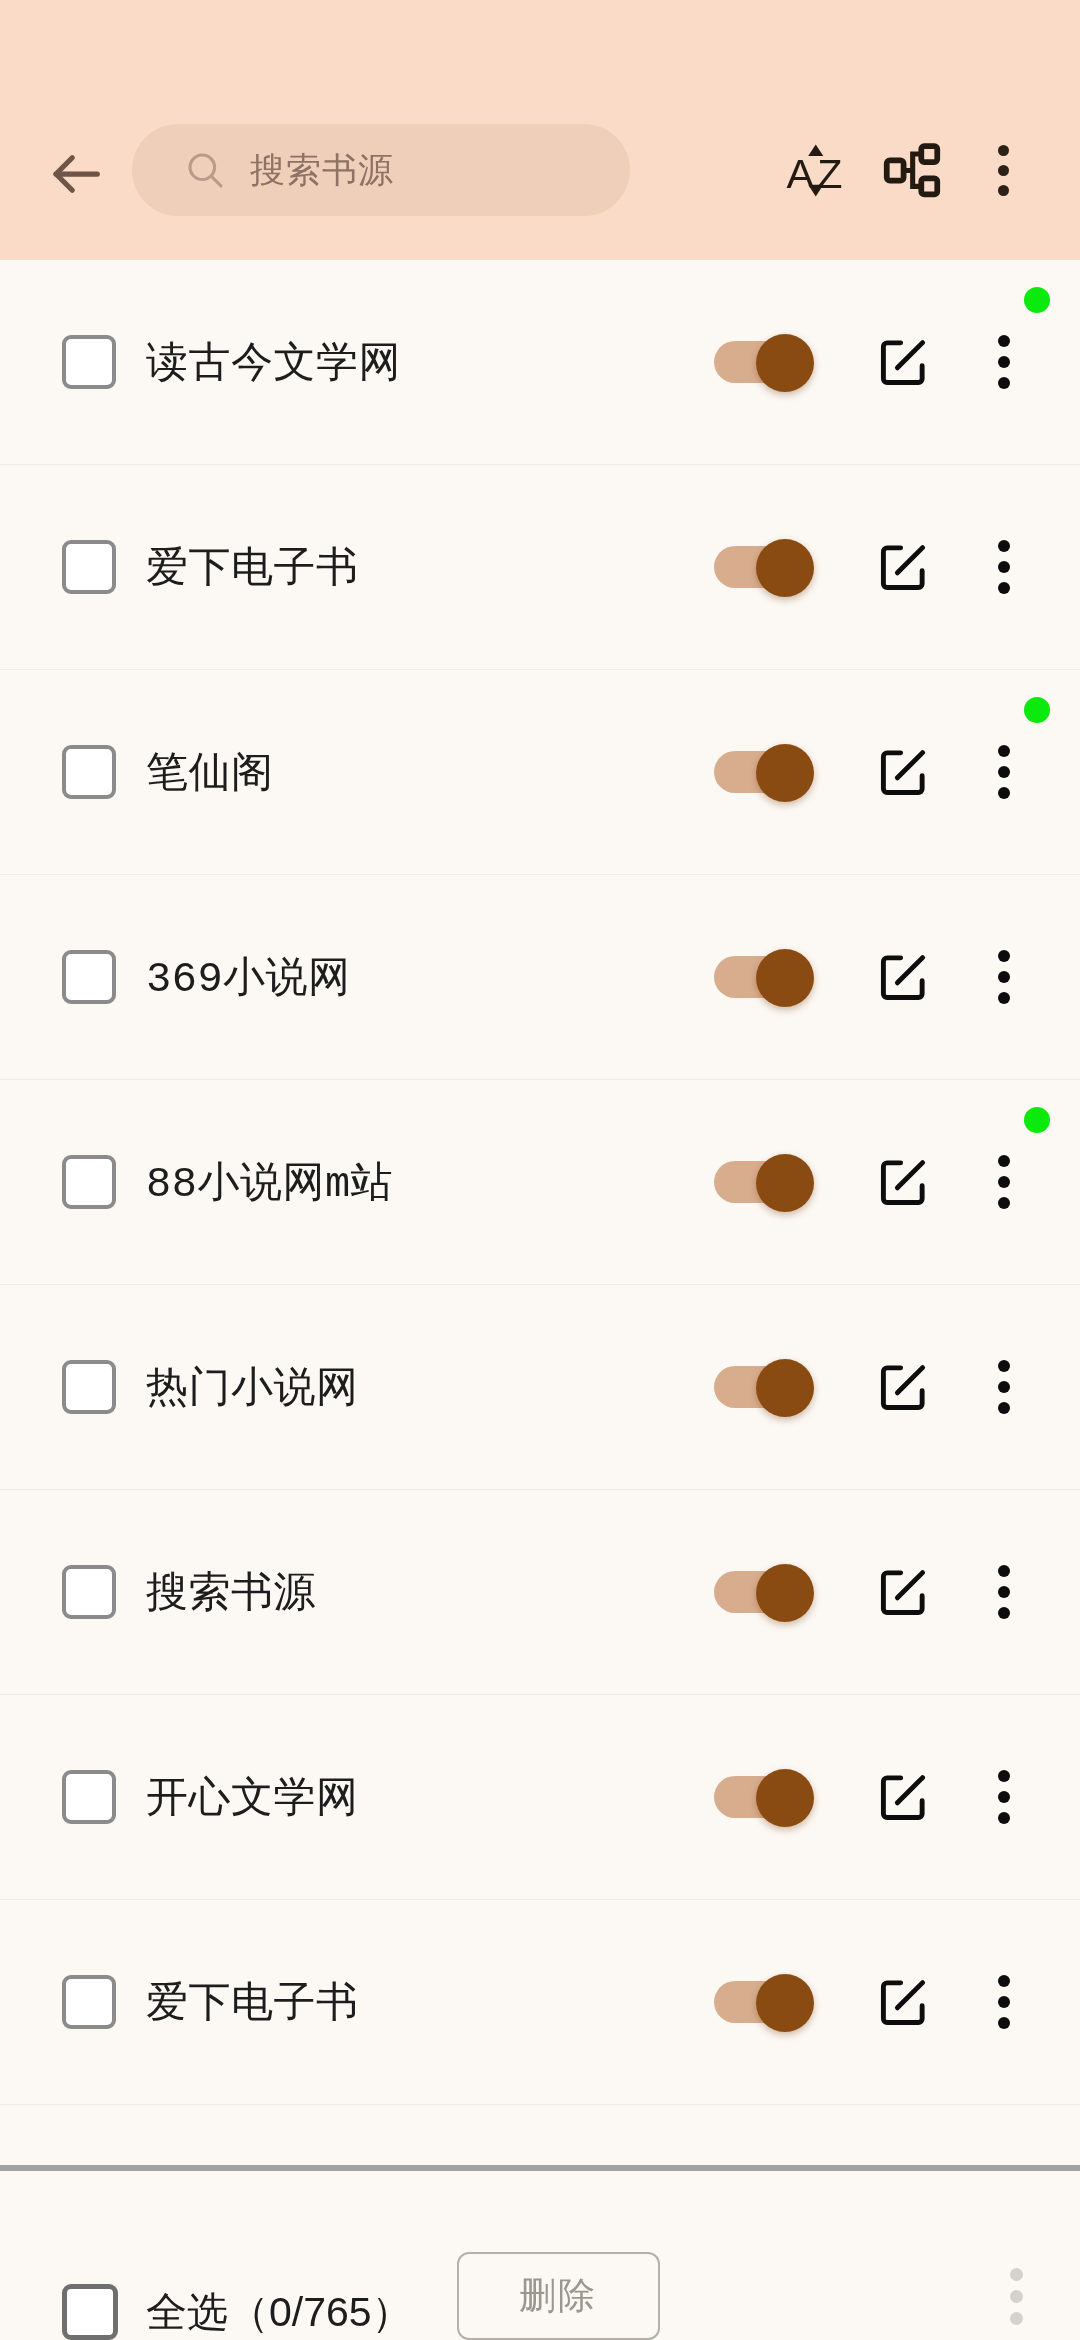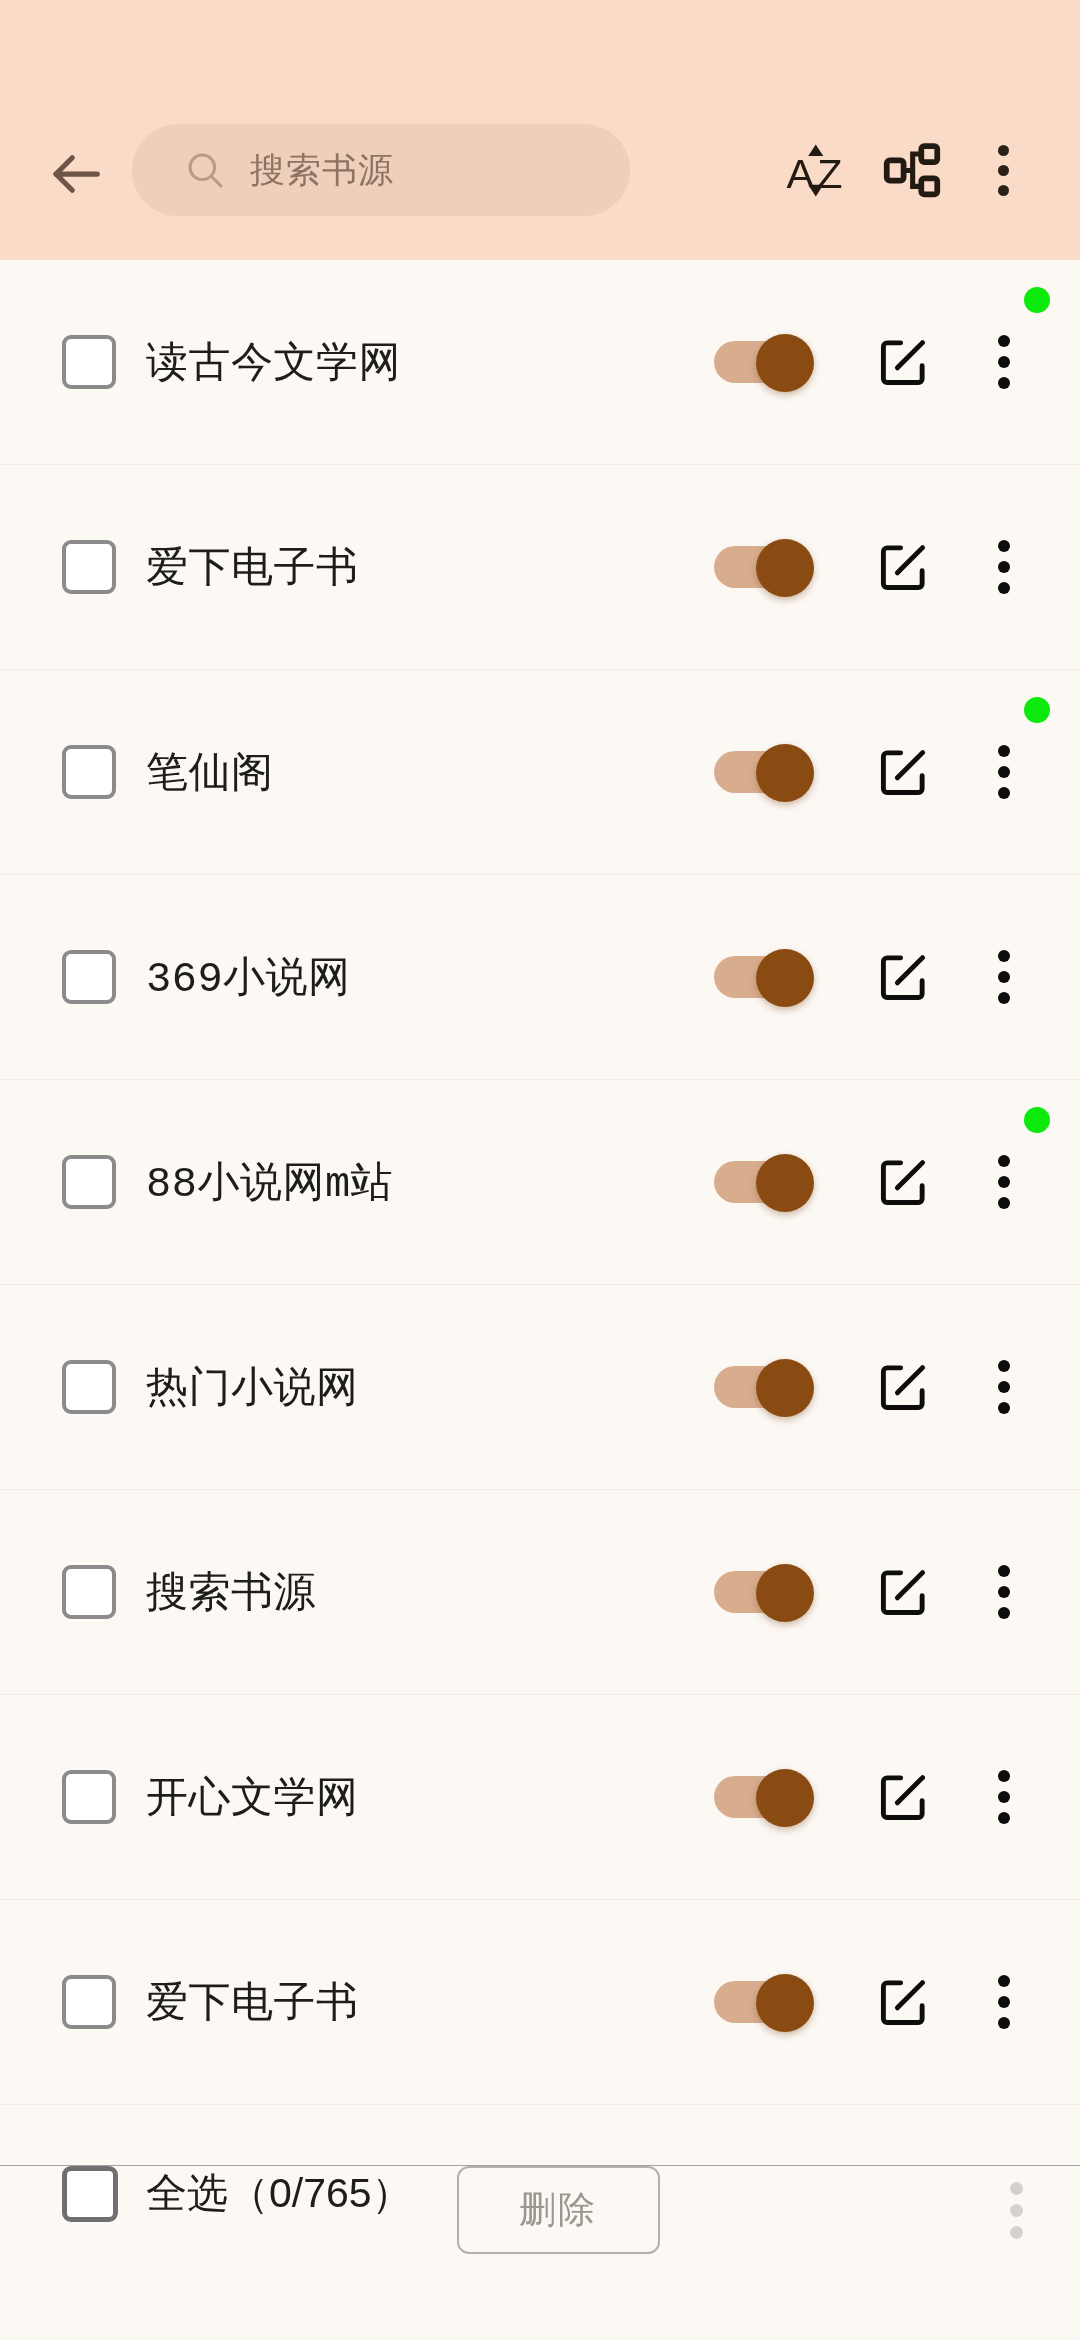--- a/index.html
+++ b/index.html
@@ -128,23 +128,23 @@
     border-radius:50%;
     background:#0CE90C;
     top:-32px; right:-4px;
   }
 
   
   .bottom-bar {
     flex:0 0 175px;
     height:175px;
     background:#FCF8F4;
-    border-top:1px solid #a3a3a3;
+    border-top:6px solid #a3a3a3;
     display:flex;
-    align-items:flex-start;
+    align-items:flex-end;
     padding:0 26px 0 62px;
   }
   .bb-checkbox {
     width:56px; height:56px;
     border:5px solid #6f6f6f;
     border-radius:9px;
     background:#FFFFFF;
     flex:0 0 56px;
   }
   .bb-label {

